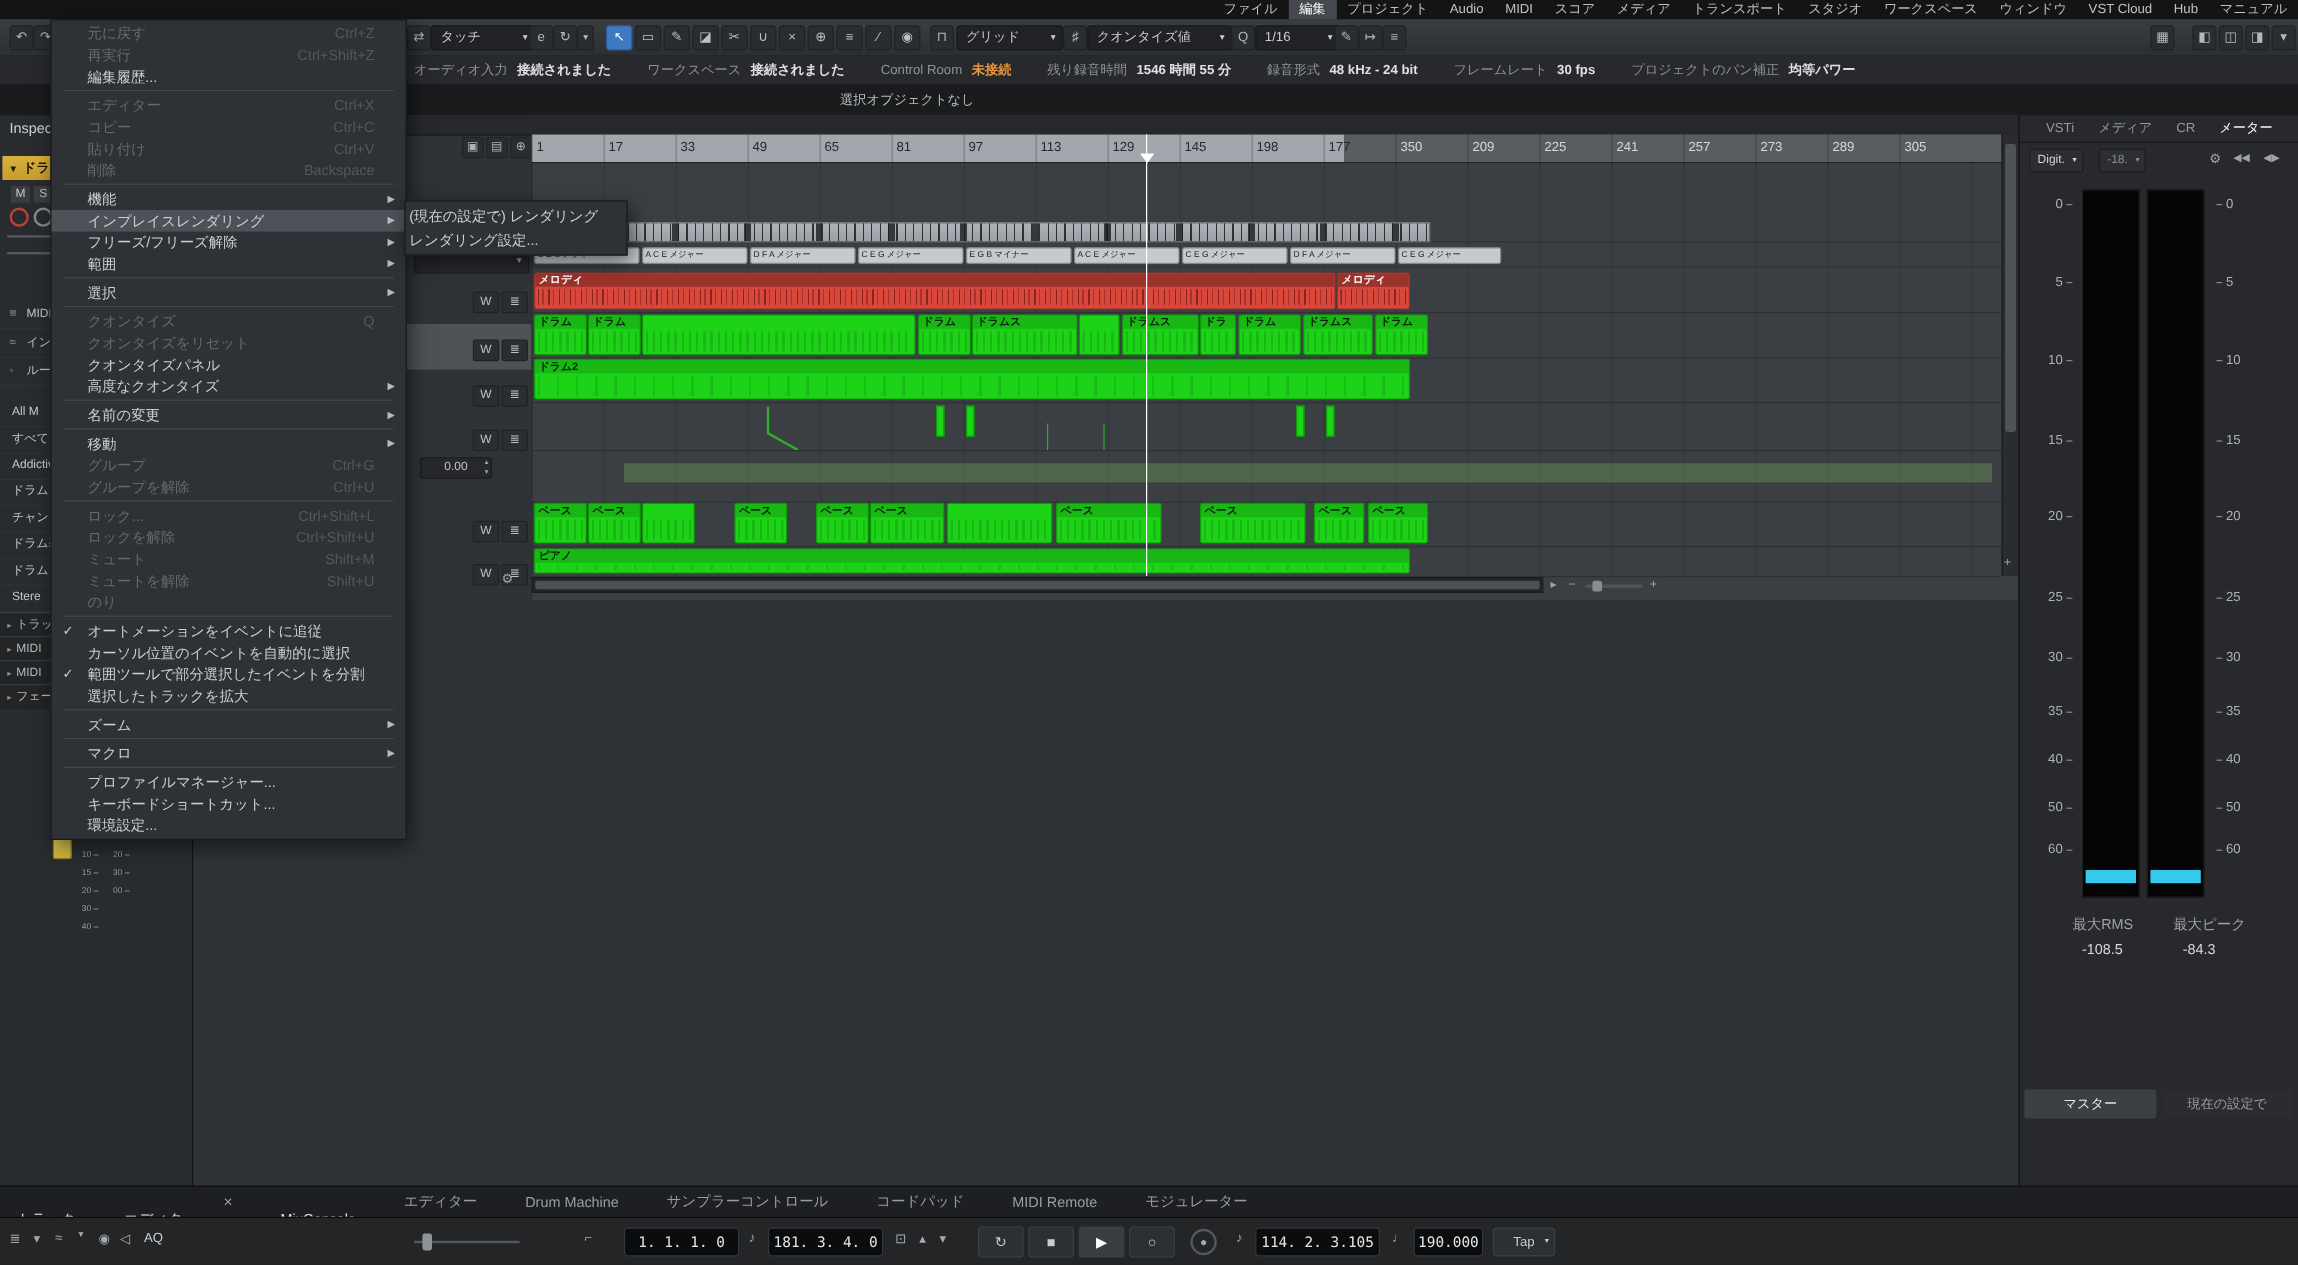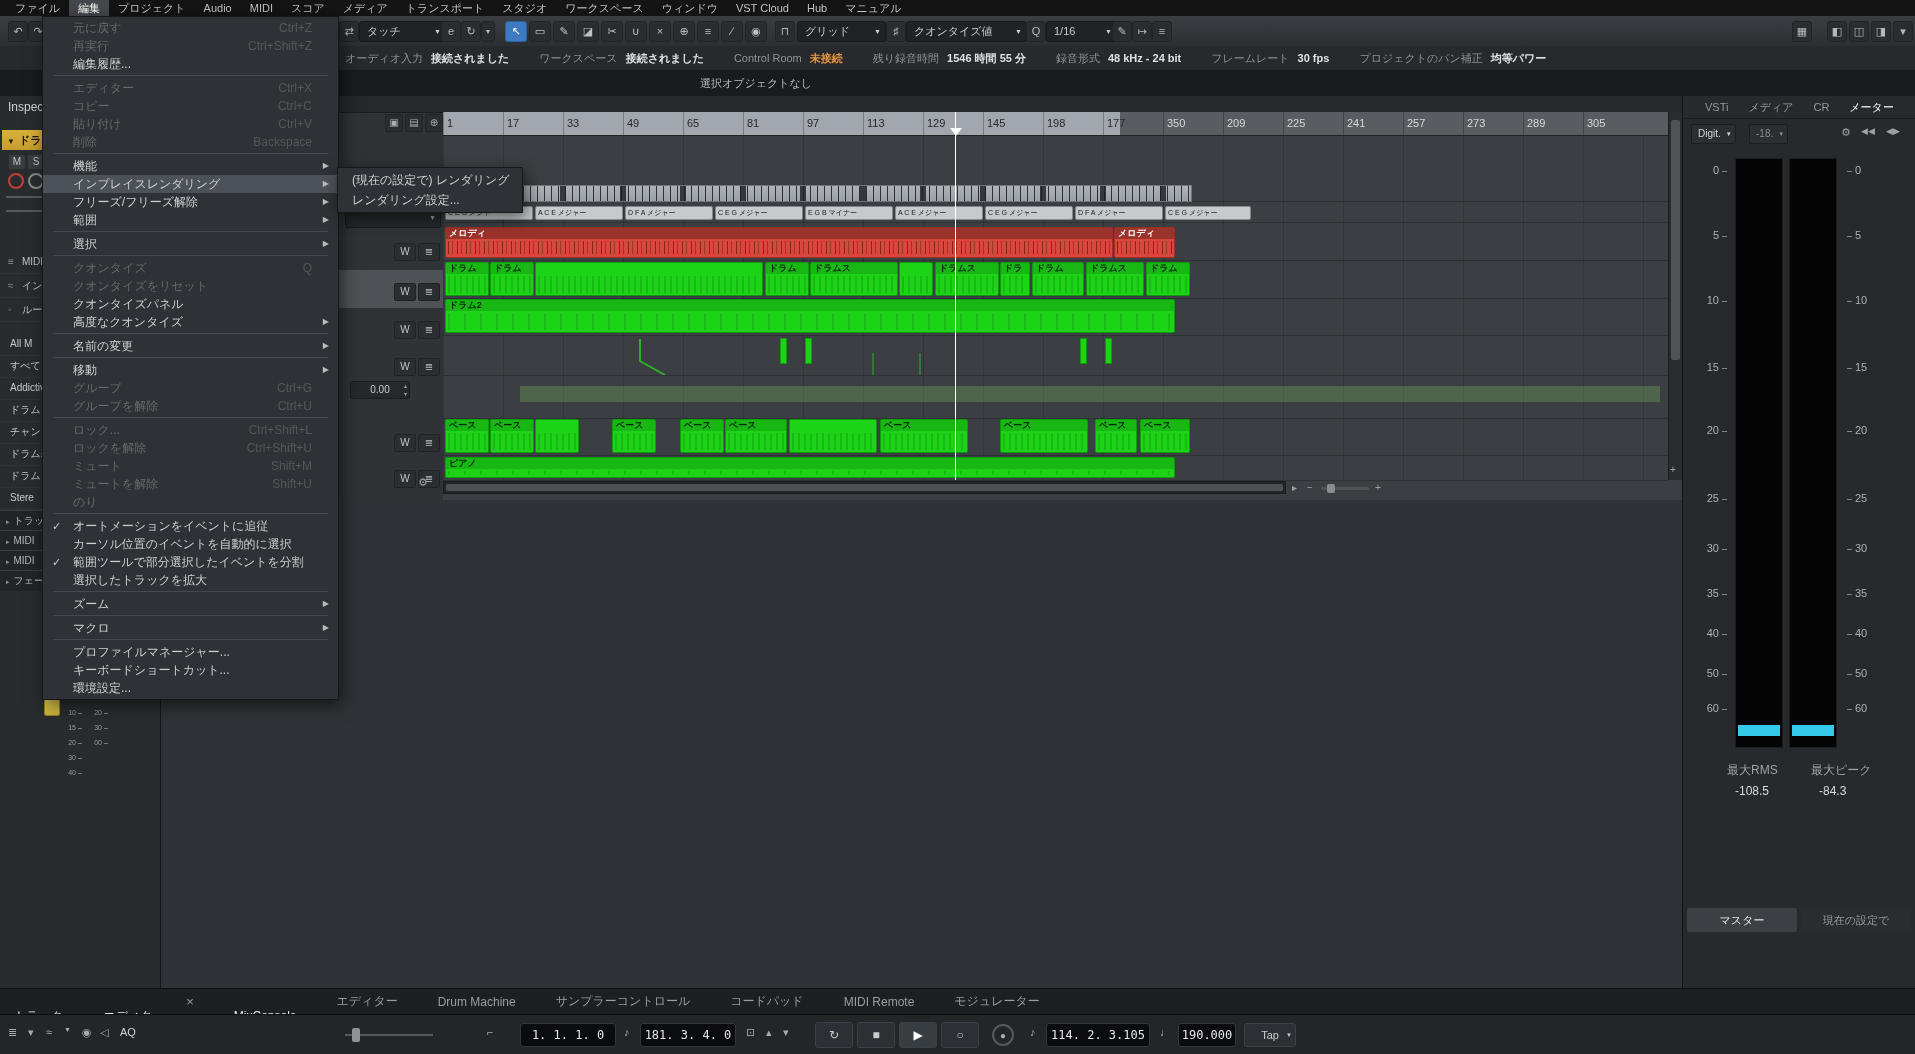--- a/index.html
+++ b/index.html
@@ -1,19 +1,19 @@
 <!DOCTYPE html>
 <html><head>
 <meta charset="utf-8">
 <style>
   html,body{margin:0;padding:0;background:#111;font-family:"Liberation Sans","DejaVu Sans",sans-serif;}
   #stage{position:relative;width:1915px;height:1054px;overflow:hidden;background:#2f3236;color:#ccc;font-size:12px;}
 
   
-  .menubar{position:absolute;left:0;top:0;right:0;height:16px;background:#141414;display:flex;align-items:center;padding-left:6px;font-size:11px;color:#c2c2c2;z-index:5;}
+  .menubar{position:absolute;left:0;top:0;right:0;height:16px;background:#141414;display:flex;align-items:center;padding-left:6px;font-size:11px;color:#c2c2c2;z-index:5;justify-content:flex-end;}
   .mb-item{padding:0 9px;height:16px;line-height:16px;white-space:nowrap;}
   .mb-item.active{background:#45484d;color:#fff;}
 
   
   .toolbar{position:absolute;left:0;top:16px;right:0;height:30px;background:linear-gradient(#3a3e42,#2c2f32);border-bottom:1px solid #1c1d1f;}
   .tb-icon{position:absolute;top:5px;width:18px;height:19px;line-height:19px;text-align:center;font-size:11px;color:#b8b8b8;background:#2a2d30;border:1px solid #212325;border-radius:3px;}
   .tb-drop{position:absolute;top:5px;height:19px;line-height:19px;background:#202225;border:1px solid #17181a;border-radius:3px;font-size:11px;color:#ccc;padding:0 16px 0 7px;white-space:nowrap;}
   .tb-drop .dd{position:absolute;right:4px;top:0;font-size:7px;}
   .tools{position:absolute;left:505px;top:5px;display:flex;gap:2px;}
   .tool{width:20px;height:19px;line-height:19px;text-align:center;font-size:11px;color:#c0c0c0;background:#2a2d30;border:1px solid #212325;border-radius:3px;}
@@ -150,21 +150,21 @@
   .mi .check::before{content:"✓";}
   .mi.chk .check{visibility:visible;}
   .mi .sc{position:absolute;right:26px;top:0;color:#87898c;}
   .mi .arr{position:absolute;right:9px;top:0;font-size:8px;display:none;color:#b8bbbd;}
   .mi .arr::before{content:"▶";}
   .mi.has-sub .arr{display:block;}
   .mi.dis{color:#67696c;}
   .mi.dis .sc{color:#55575a;}
   .mi.hl{background:#4d5258;}
   .mi.sep{height:1px;margin:2px 10px 3px;background:#45484c;padding:0;}
-  #render-submenu .mi{height:20px;line-height:20px;padding-left:14px;}
+  #render-submenu .mi{height:20px;line-height:20px;padding-left:3px;}
 </style>
 </head>
 <body>
 
 <div id="stage">
 
   <div class="menubar">
 
       <div class="mb-item"><span>ファイル</span></div>
 

